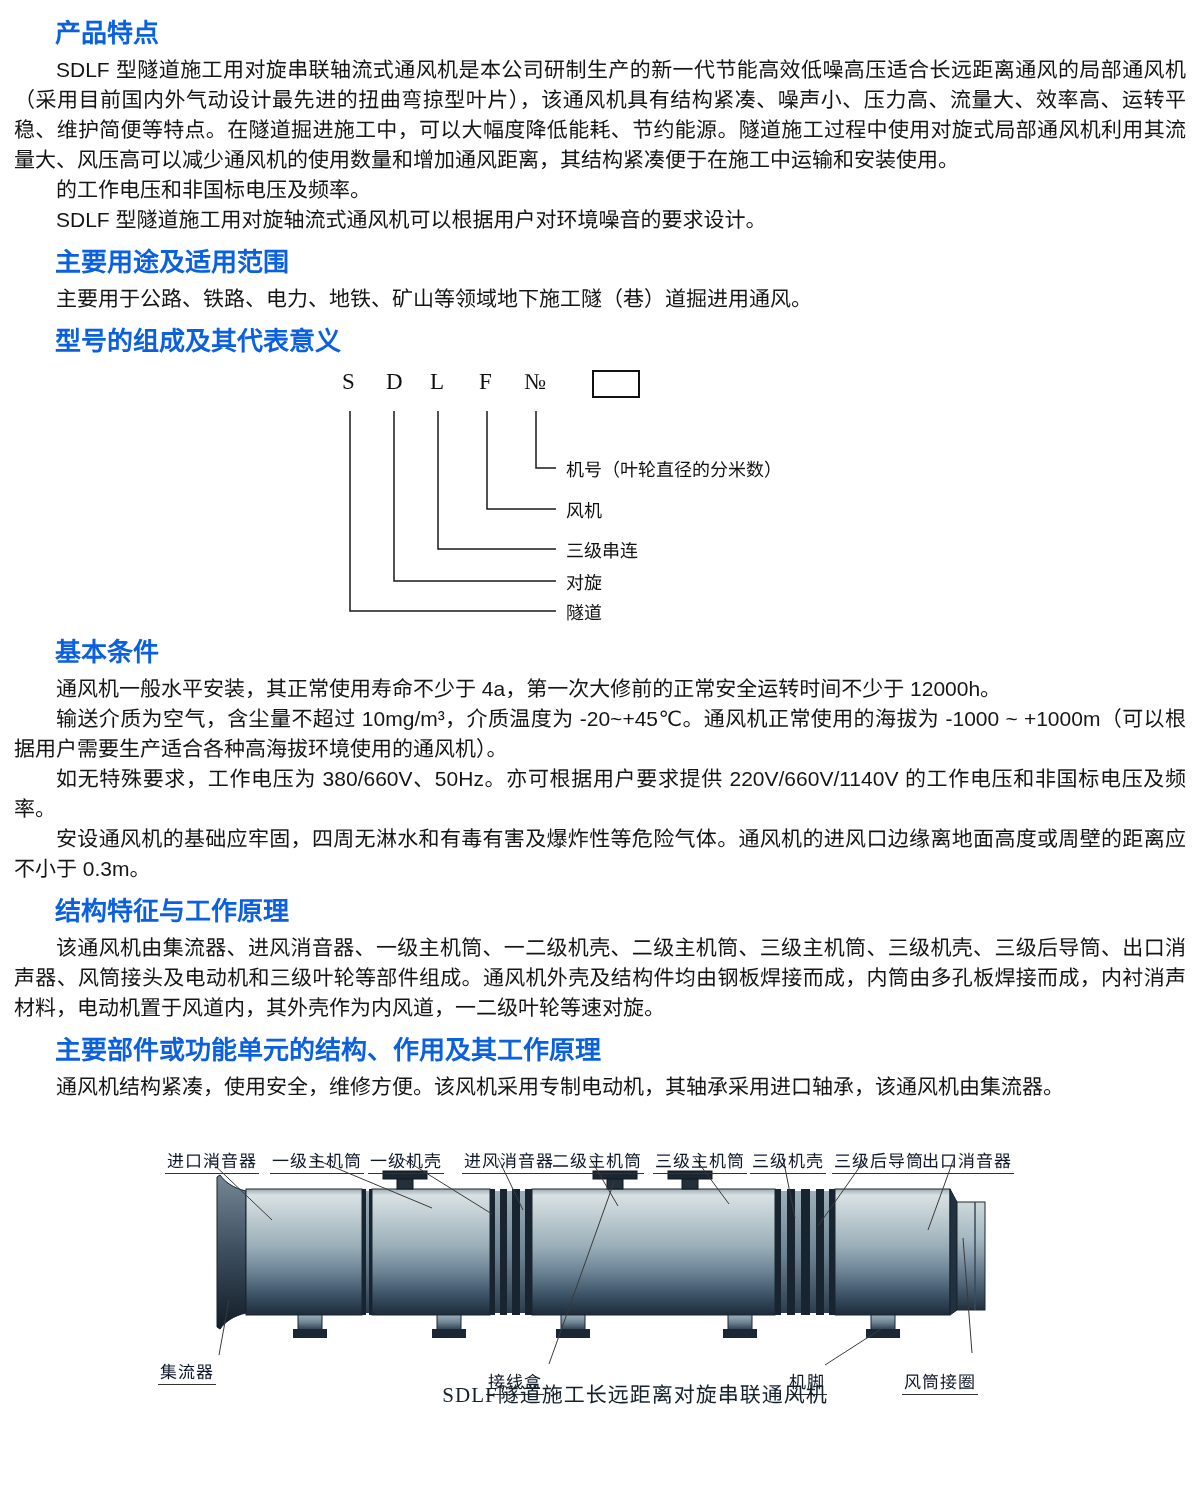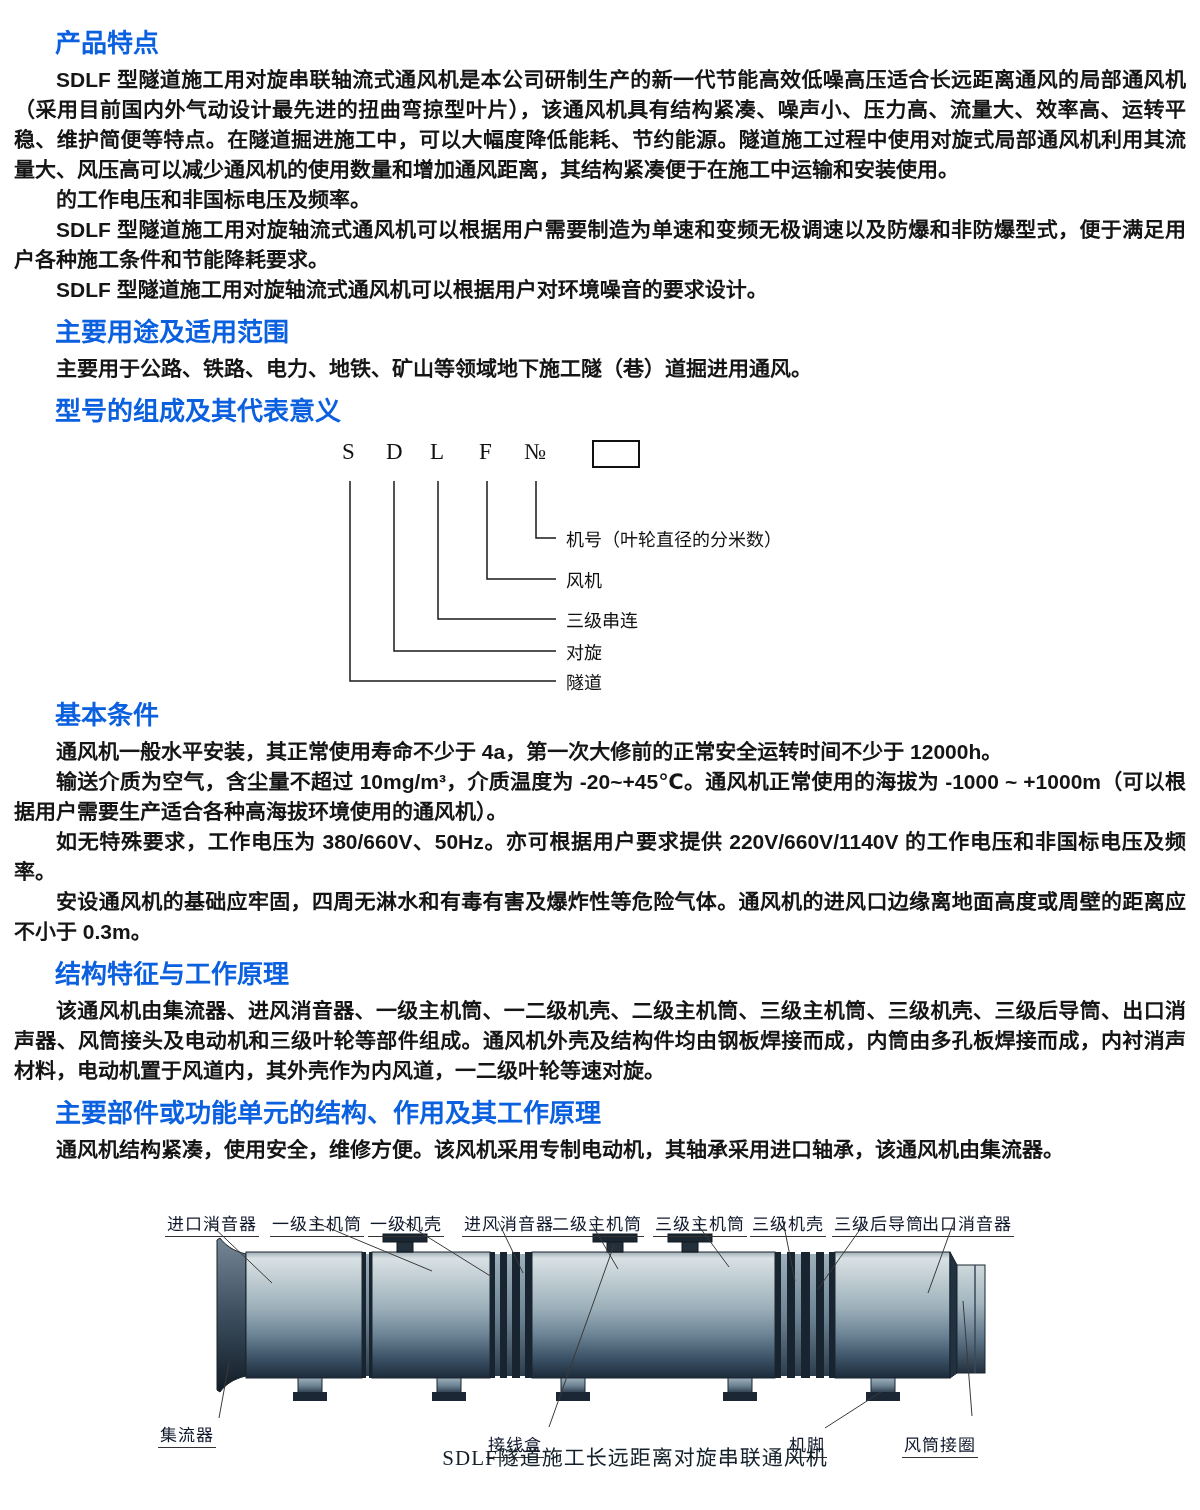--- a/index.html
+++ b/index.html
@@ -1,23 +1,23 @@
 <!DOCTYPE html>
 <html lang="zh-CN"><head>
 <meta charset="utf-8">
 <style>
   html,body{margin:0;padding:0;background:#ffffff;}
   body{width:1200px;height:1510px;overflow:hidden;
        font-family:"Liberation Sans","DejaVu Sans",sans-serif;color:#151515;}
   .doc{padding-top:12px;}
   .heading{color:#0b60e0;font-size:26px;line-height:30px;font-weight:bold;
            margin:12px 14px 7px 55px;}
-  .heading.first{margin-top:16px;}
+  .heading.first{margin-top:6px;}
   .para{font-size:21px;line-height:30px;margin:0 14px;text-indent:2em;
-        text-align:justify;color:#151515;font-weight:bold;}
+        text-align:justify;color:#151515;}
   
   .model-diagram{position:relative;height:262px;margin-top:6px;}
   .model-letter{position:absolute;top:6px;font-family:"Liberation Serif","DejaVu Serif",serif;
                 font-size:23px;color:#111;}
   .model-box{position:absolute;left:592px;top:7px;width:44px;height:24px;
              border:2px solid #111;background:#fff;}
   .model-label{position:absolute;left:566px;font-family:"Liberation Serif","DejaVu Serif",serif;
                font-size:18px;color:#111;white-space:nowrap;}
   .model-diagram svg{position:absolute;left:0;top:0;}
   
@@ -31,21 +31,20 @@
                letter-spacing:1px;color:#14202a;}
 </style>
 </head>
 <body>
 
 <div class="doc">
 
   <div class="heading first">产品特点</div>
   <p class="para">SDLF 型隧道施工用对旋串联轴流式通风机是本公司研制生产的新一代节能高效低噪高压适合长远距离通风的局部通风机（采用目前国内外气动设计最先进的扭曲弯掠型叶片），该通风机具有结构紧凑、噪声小、压力高、流量大、效率高、运转平稳、维护简便等特点。在隧道掘进施工中，可以大幅度降低能耗、节约能源。隧道施工过程中使用对旋式局部通风机利用其流量大、风压高可以减少通风机的使用数量和增加通风距离，其结构紧凑便于在施工中运输和安装使用。</p>
   <p class="para">的工作电压和非国标电压及频率。</p>
-  <p class="para">SDLF 型隧道施工用对旋轴流式通风机可以根据用户需要制造为单速和变频无极调速以及防爆和非防爆型式，便于满足用户各种施工条件和节能降耗要求。</p>
   <p class="para">SDLF 型隧道施工用对旋轴流式通风机可以根据用户对环境噪音的要求设计。</p>
 
   <div class="heading">主要用途及适用范围</div>
   <p class="para">主要用于公路、铁路、电力、地铁、矿山等领域地下施工隧（巷）道掘进用通风。</p>
 
   <div class="heading">型号的组成及其代表意义</div>
 
   <div class="model-diagram">
     <svg width="1200" height="262" viewBox="0 0 1200 262">
       <g stroke="#1a1a1a" stroke-width="1.5" fill="none">
@@ -67,21 +66,21 @@
     <span class="model-letter" style="left:479px">F</span>
     <span class="model-letter" style="left:524px">№</span>
     <div class="model-box"></div>
     <span class="model-label" style="top:92px">机号（叶轮直径的分米数）</span>
     <span class="model-label" style="top:133px">风机</span>
     <span class="model-label" style="top:173px">三级串连</span>
     <span class="model-label" style="top:205px">对旋</span>
     <span class="model-label" style="top:235px">隧道</span>
   </div>
 
-  <div class="heading" style="margin-top:5px">基本条件</div>
+  <div class="heading" style="margin-top:12px">基本条件</div>
   <p class="para">通风机一般水平安装，其正常使用寿命不少于 4a，第一次大修前的正常安全运转时间不少于 12000h。</p>
   <p class="para">输送介质为空气，含尘量不超过 10mg/m³，介质温度为 -20~+45℃。通风机正常使用的海拔为 -1000 ~ +1000m（可以根据用户需要生产适合各种高海拔环境使用的通风机）。</p>
   <p class="para">如无特殊要求，工作电压为 380/660V、50Hz。亦可根据用户要求提供 220V/660V/1140V 的工作电压和非国标电压及频率。</p>
   <p class="para">安设通风机的基础应牢固，四周无淋水和有毒有害及爆炸性等危险气体。通风机的进风口边缘离地面高度或周壁的距离应不小于 0.3m。</p>
 
   <div class="heading">结构特征与工作原理</div>
   <p class="para">该通风机由集流器、进风消音器、一级主机筒、一二级机壳、二级主机筒、三级主机筒、三级机壳、三级后导筒、出口消声器、风筒接头及电动机和三级叶轮等部件组成。通风机外壳及结构件均由钢板焊接而成，内筒由多孔板焊接而成，内衬消声材料，电动机置于风道内，其外壳作为内风道，一二级叶轮等速对旋。</p>
 
   <div class="heading">主要部件或功能单元的结构、作用及其工作原理</div>
   <p class="para">通风机结构紧凑，使用安全，维修方便。该风机采用专制电动机，其轴承采用进口轴承，该通风机由集流器。</p>

